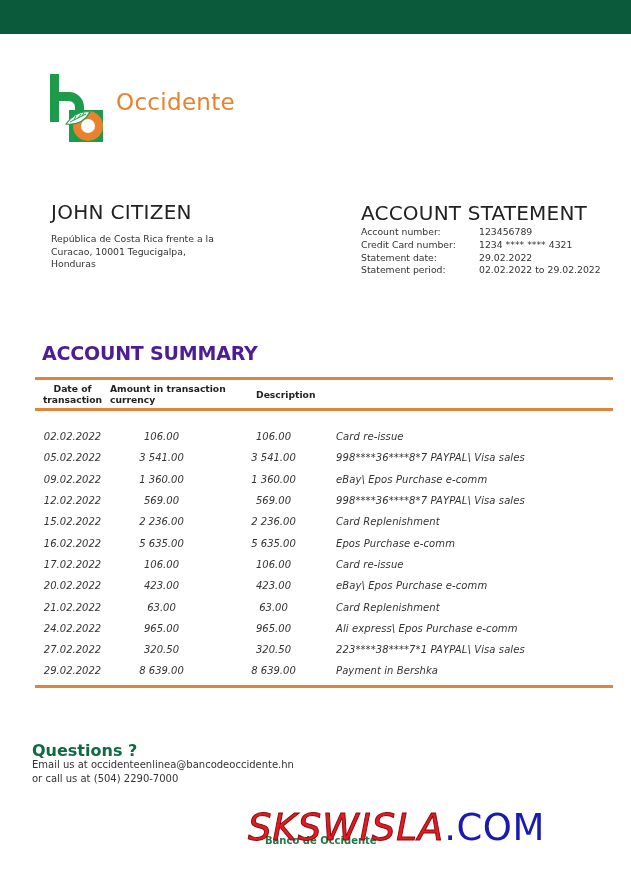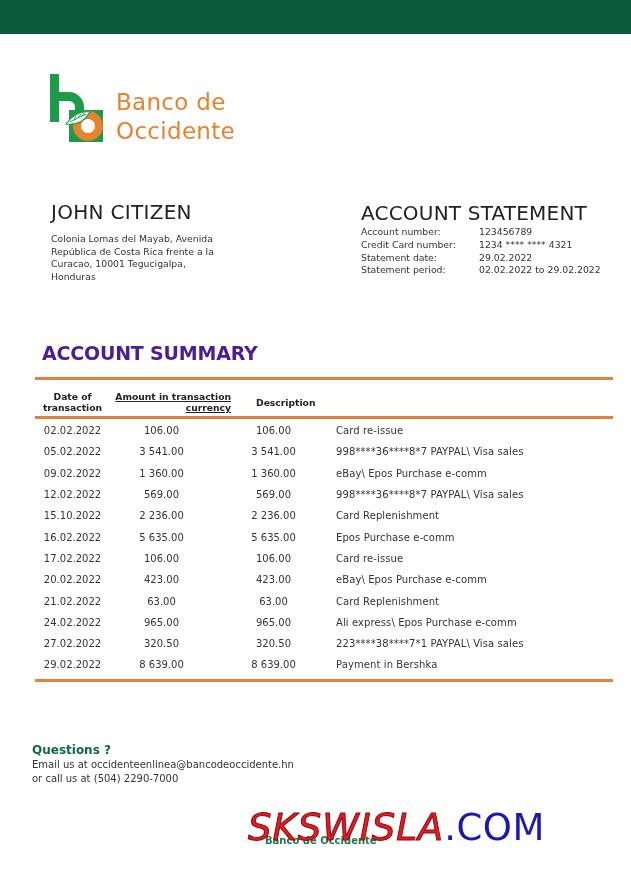--- a/index.html
+++ b/index.html
@@ -14,34 +14,34 @@
   .customer .addr { font-size:9.3px; line-height:12.5px; color:#333; }
   .stmt { position:absolute; left:361px; top:202px; width:260px; }
   .stmt .title { font-size:20px; color:#222; letter-spacing:0.2px; line-height:22px; margin-bottom:2px; }
   .stmt .row { display:flex; font-size:9.3px; line-height:12.8px; color:#333;gap:12px; }
   .stmt .row .k { width:106px; }
   .summary-title { position:absolute; left:42px; top:342px; font-size:19px; font-weight:bold; color:#4c1d95;
                    letter-spacing:-0.2px; }
   .table { position:absolute; left:35px; top:377px; width:578px; }
   .hline { height:3px; background:#e0833d; }
   .thead { display:flex; height:28px; align-items:center; font-size:9.2px; font-weight:bold; color:#222;
-           line-height:11px;margin-top:8px; }
+           line-height:11px; }
   .thead .c1 { width:75px; text-align:center; }
   .thead .c2 { width:103px; text-align:center; }
-  .thead .c3 { width:121px; text-align:right;text-decoration:underline; }
+  .thead .c3 { width:121px; text-align:left; }
   .thead .c4 { padding-left:25px; }
-  .tbody { padding-top:1px; }
+  .tbody { padding-top:15px;font-style:italic; }
   .tr { display:flex; height:21.3px; align-items:center; font-size:10px; color:#333; }
   .tr .c1 { width:75px; text-align:center; }
   .tr .c2 { width:103px; text-align:center; }
   .tr .c3 { width:121px; text-align:center; }
   .tr .c4 { padding-left:2px; letter-spacing:0.1px; }
   .bottom-line { margin-top:3px; }
   .questions { position:absolute; left:32px; top:743px; }
-  .questions .q { color:#0f6a44; font-size:12px; font-weight:bold; line-height:15px; }
+  .questions .q { color:#0f6a44; font-size:16px; font-weight:bold; line-height:15px; }
   .questions .l { font-size:10px; line-height:13.5px; color:#333; }
   .footer-bank { position:absolute; left:265px; top:835px; font-size:10px; font-weight:bold; color:#1a7a4a; }
   .watermark { position:absolute; left:248px; top:806px; font-family:"DejaVu Sans", sans-serif; }
   .watermark .w1 { color:#e31b23; font-size:37px; font-weight:normal; letter-spacing:1px;
                    -webkit-text-stroke:1px #8a0a10; font-style:italic; }
   .watermark .w2 { color:#1a1ab0; font-size:37px; letter-spacing:0.5px; }
 </style>
 </head>
 <body>
 
@@ -50,28 +50,26 @@
 <svg class="logo" viewBox="0 0 70 75" width="70" height="75" style="width:70px;">
   <rect x="2" y="2" width="9" height="48" fill="#1e9a4b"></rect>
   <path d="M11 20 h10 a15 15 0 0 1 15 15 v4 h-9 v-4 a6 6 0 0 0 -6 -6 h-10 z" fill="#1e9a4b"></path>
   <rect x="21" y="38" width="34" height="32" fill="#1e9a4b"></rect>
   <circle cx="40" cy="54" r="15" fill="#e8822f"></circle>
   <circle cx="40" cy="54" r="7" fill="#ffffff"></circle>
   <path d="M18 52 q10 -14 24 -12 q-8 14 -24 12 z" fill="#ffffff" stroke="#1e9a4b" stroke-width="1.2"></path>
   <path d="M22 50 l16 -8 M26 48 l2 -4 M30 46 l3 -4 M34 44 l2 -3" stroke="#1e9a4b" stroke-width="1" fill="none"></path>
 </svg>
 <div class="logo-text">
-  <div>Banco de</div>
   <div>Occidente</div>
 </div>
 
 <div class="customer">
   <div class="name">JOHN CITIZEN</div>
   <div class="addr">
-    <div>Colonia Lomas del Mayab, Avenida</div>
     <div>República de Costa Rica frente a la</div>
     <div>Curacao, 10001 Tegucigalpa,</div>
     <div>Honduras</div>
   </div>
 </div>
 
 <div class="stmt">
   <div class="title">ACCOUNT STATEMENT</div>
   <div class="row">
     <span class="k">Account number:</span>
@@ -128,21 +126,21 @@
         <div class="c3">1 360.00</div>
         <div class="c4">eBay\ Epos Purchase e-comm</div>
       </div>
       <div class="tr">
         <div class="c1">12.02.2022</div>
         <div class="c2">569.00</div>
         <div class="c3">569.00</div>
         <div class="c4">998****36****8*7 PAYPAL\ Visa sales</div>
       </div>
       <div class="tr">
-        <div class="c1">15.10.2022</div>
+        <div class="c1">15.02.2022</div>
         <div class="c2">2 236.00</div>
         <div class="c3">2 236.00</div>
         <div class="c4">Card Replenishment</div>
       </div>
       <div class="tr">
         <div class="c1">16.02.2022</div>
         <div class="c2">5 635.00</div>
         <div class="c3">5 635.00</div>
         <div class="c4">Epos Purchase e-comm</div>
       </div>

